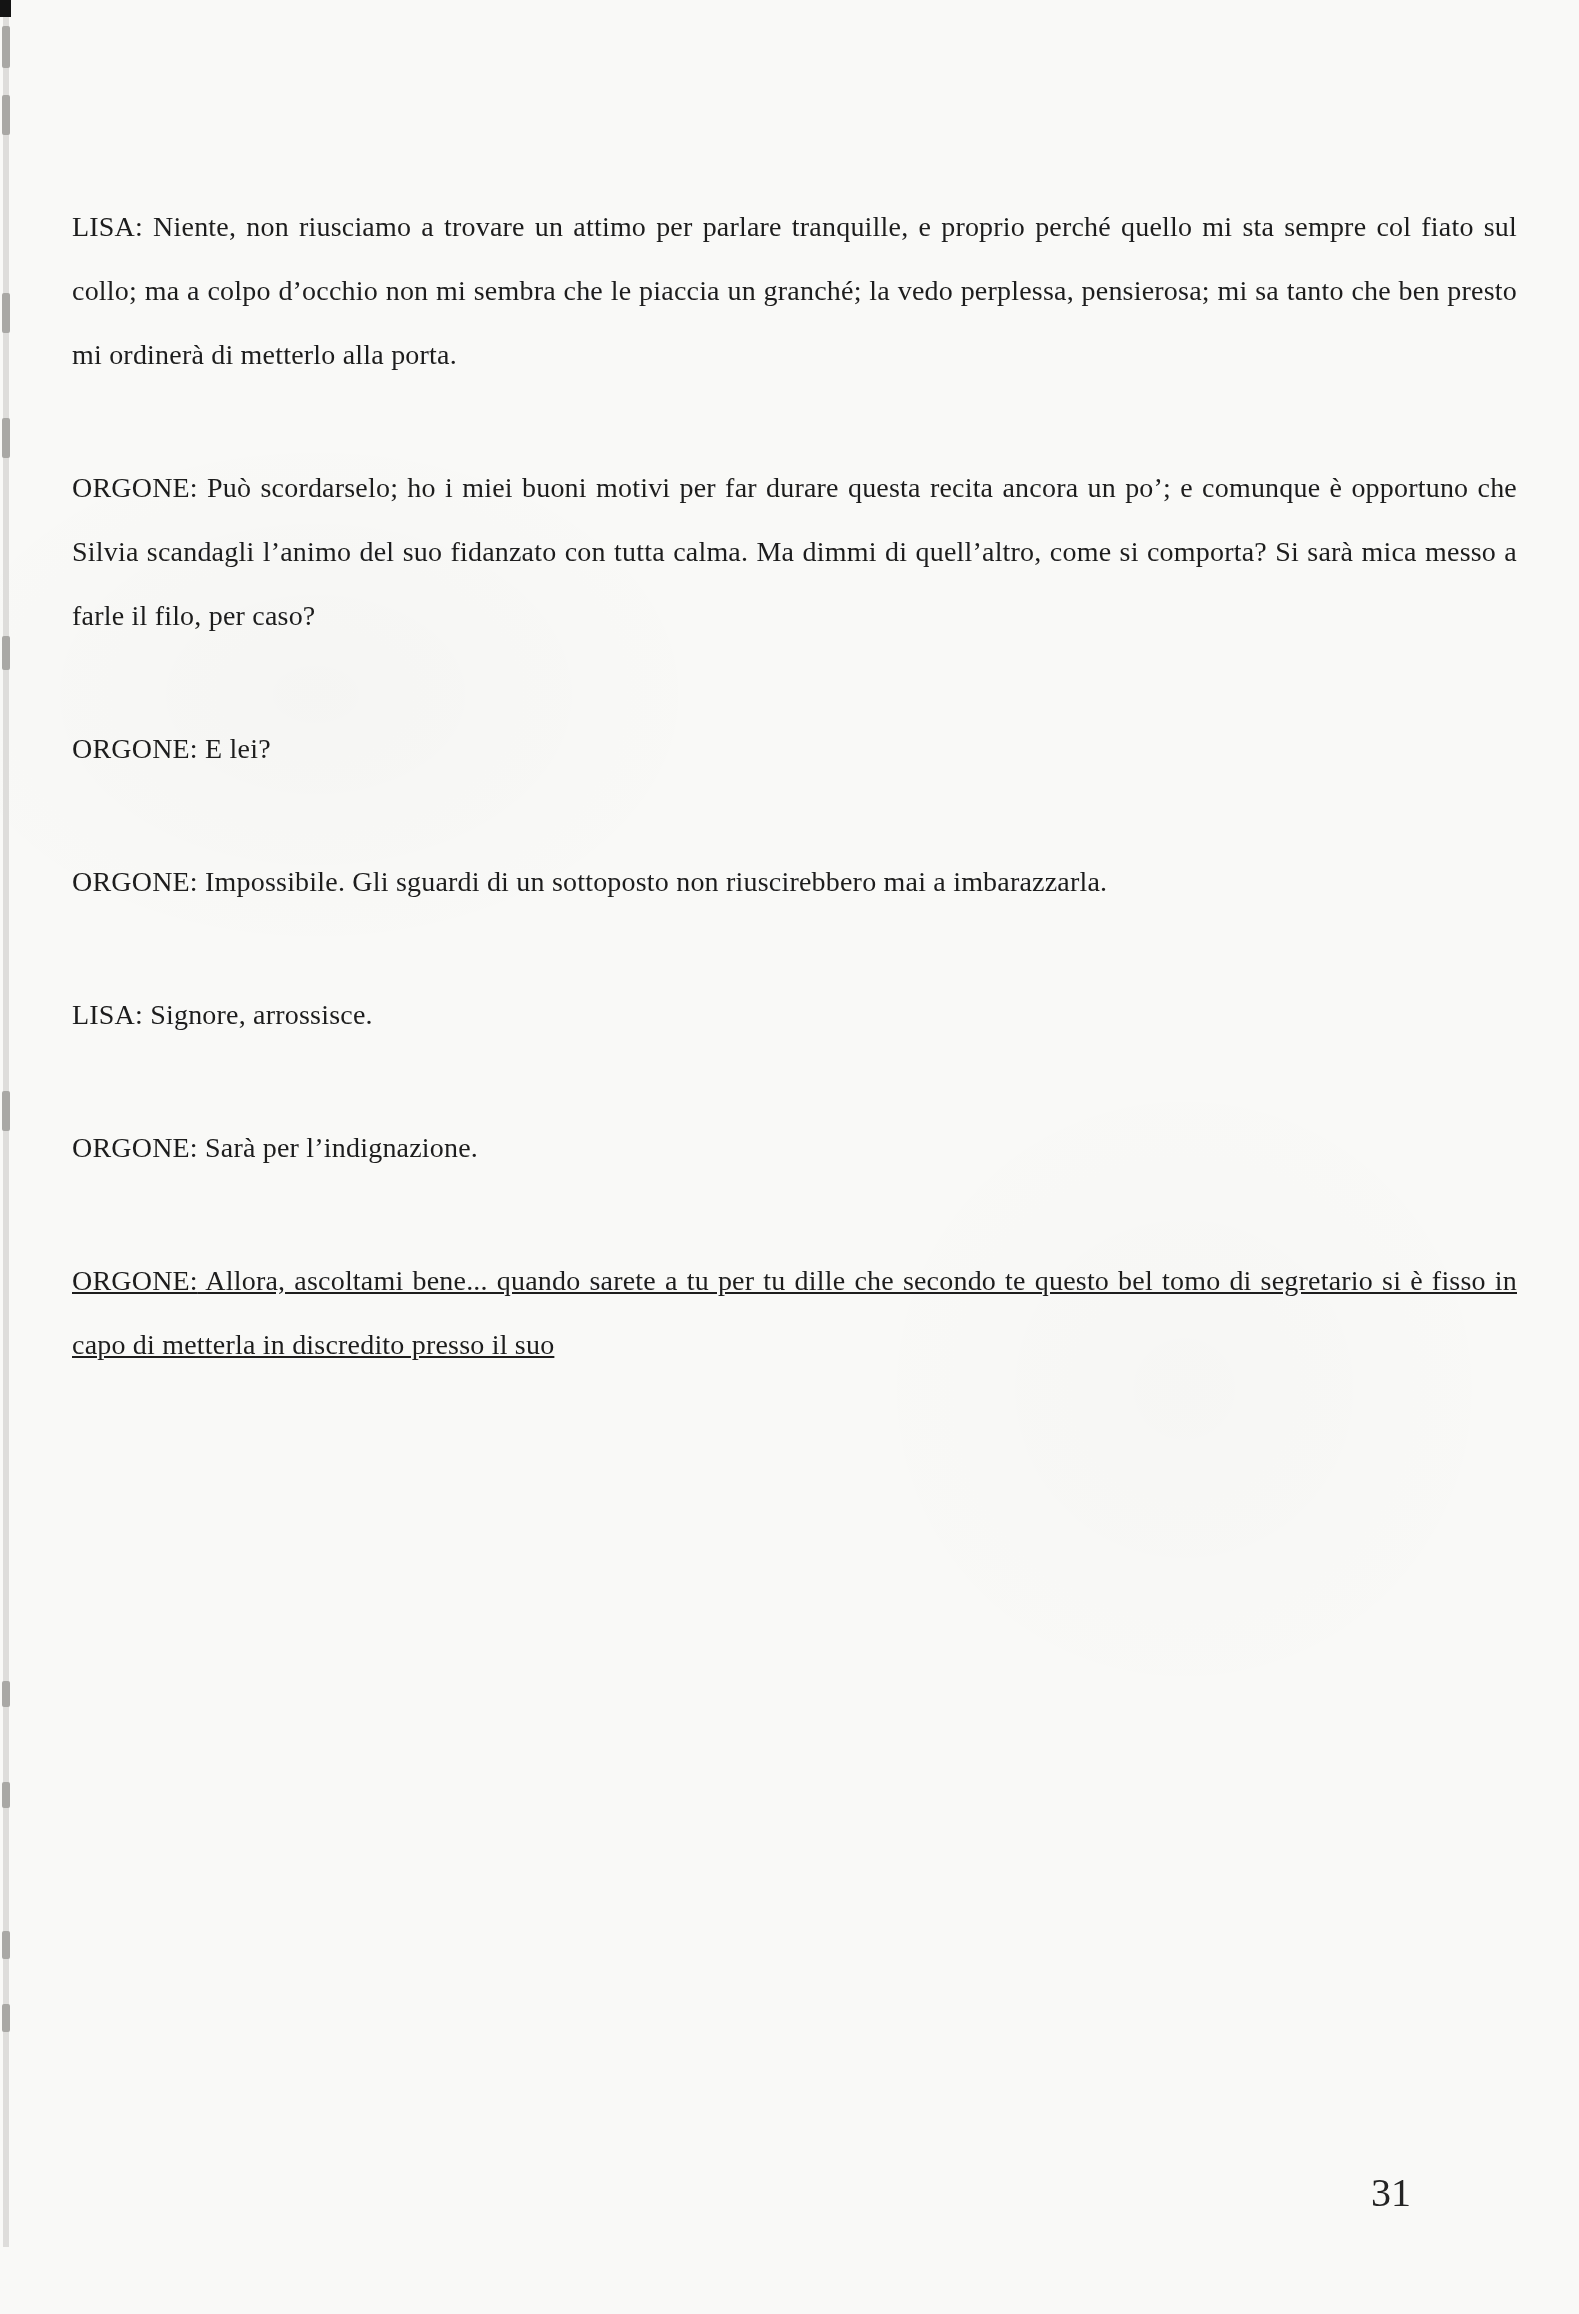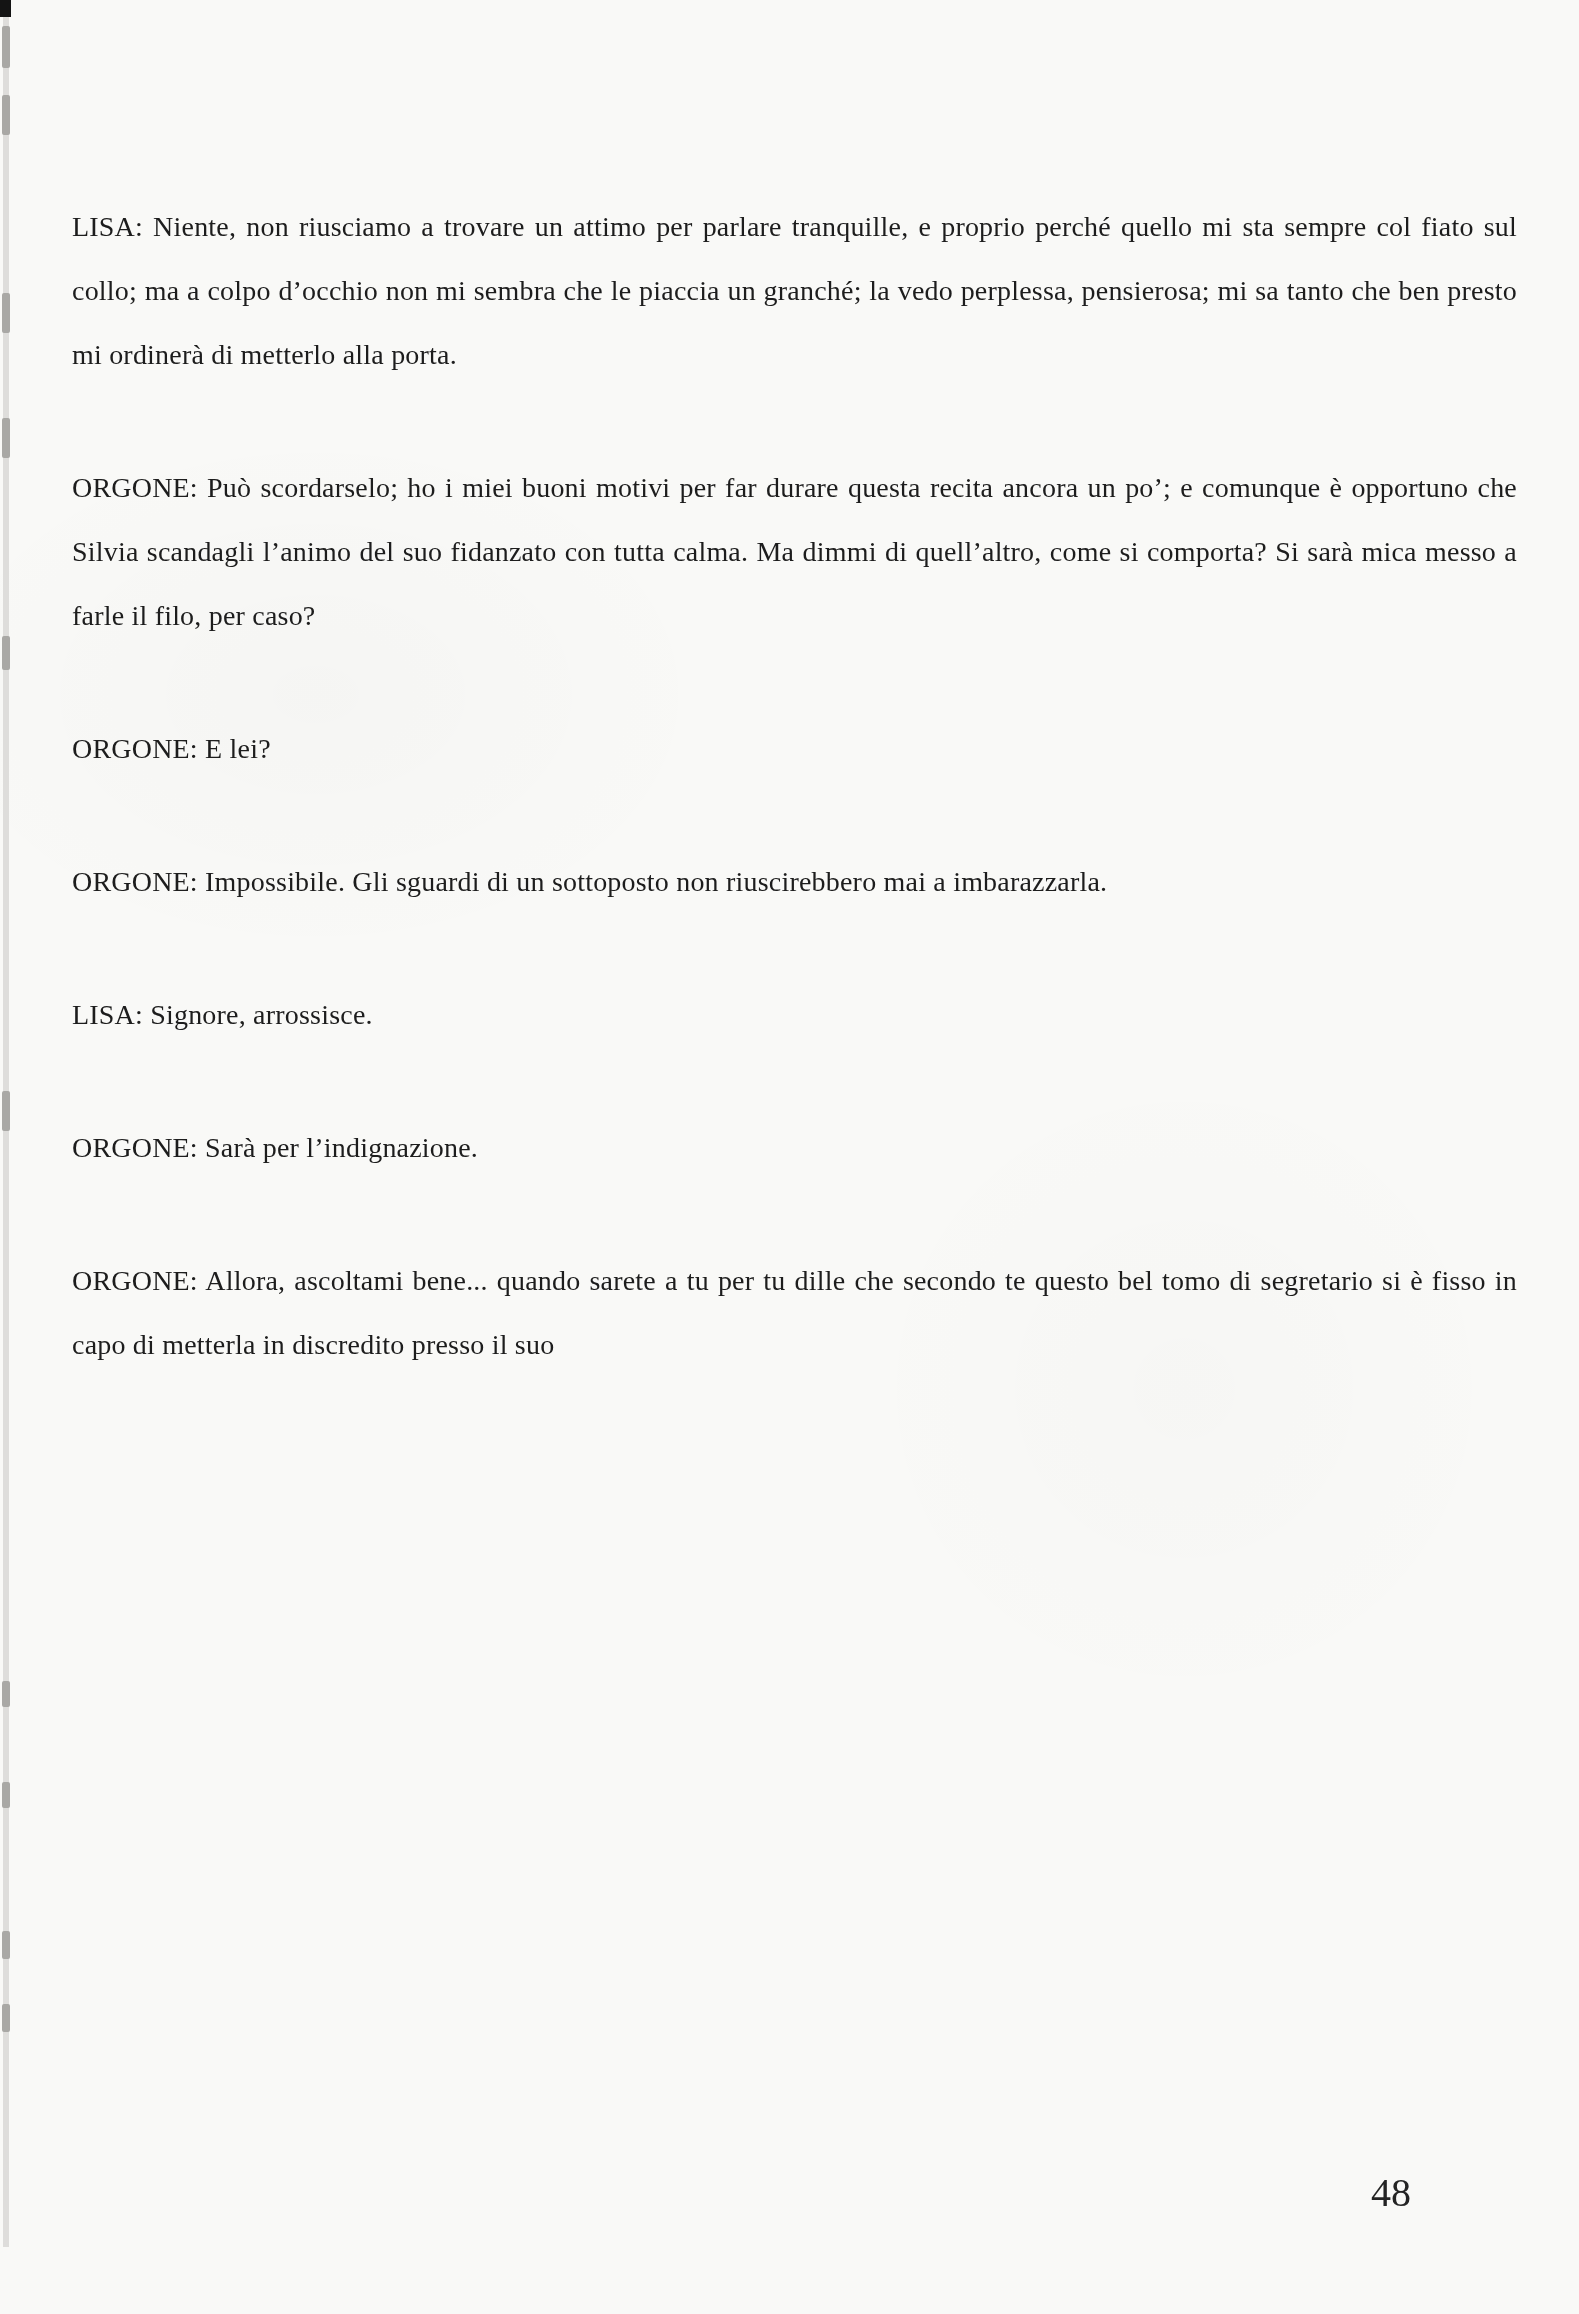--- a/index.html
+++ b/index.html
@@ -74,20 +74,21 @@
     font-size: 28px;
     line-height: 64px;
     text-align: justify;
     letter-spacing: 0.2px;
   }
   .page-text p.para {
     margin: 0 0 69px 0;
   }
   .page-text p.para:last-child {
     margin-bottom: 0;
+    text-decoration: underline;
   }
   .speaker {
     
   }
   .page-number {
     position: absolute;
     left: 1371px;
     top: 2168px;
     font-size: 40px;
     line-height: 50px;
@@ -117,14 +118,14 @@
 <main class="page-text">
     <p class="para"><span class="speaker">LISA:</span> Niente, non riusciamo a trovare un attimo per parlare tranquille, e proprio perché quello mi sta sempre col fiato sul collo; ma a colpo d’occhio non mi sembra che le piaccia un granché; la vedo perplessa, pensierosa; mi sa tanto che ben presto mi ordinerà di metterlo alla porta.</p>
     <p class="para"><span class="speaker">ORGONE:</span> Può scordarselo; ho i miei buoni motivi per far durare questa recita ancora un po’; e comunque è opportuno che Silvia scandagli l’animo del suo fidanzato con tutta calma. Ma dimmi di quell’altro, come si comporta? Si sarà mica messo a farle il filo, per caso?</p>
     <p class="para"><span class="speaker">ORGONE:</span> E lei?</p>
     <p class="para"><span class="speaker">ORGONE:</span> Impossibile. Gli sguardi di un sottoposto non riuscirebbero mai a imbarazzarla.</p>
     <p class="para"><span class="speaker">LISA:</span> Signore, arrossisce.</p>
     <p class="para"><span class="speaker">ORGONE:</span> Sarà per l’indignazione.</p>
     <p class="para"><span class="speaker">ORGONE:</span> Allora, ascoltami bene... quando sarete a tu per tu dille che secondo te questo bel tomo di segretario si è fisso in capo di metterla in discredito presso il suo</p>
   </main>
 
-<div class="page-number">48</div>
+<div class="page-number">31</div>
 
 
 </body></html>

